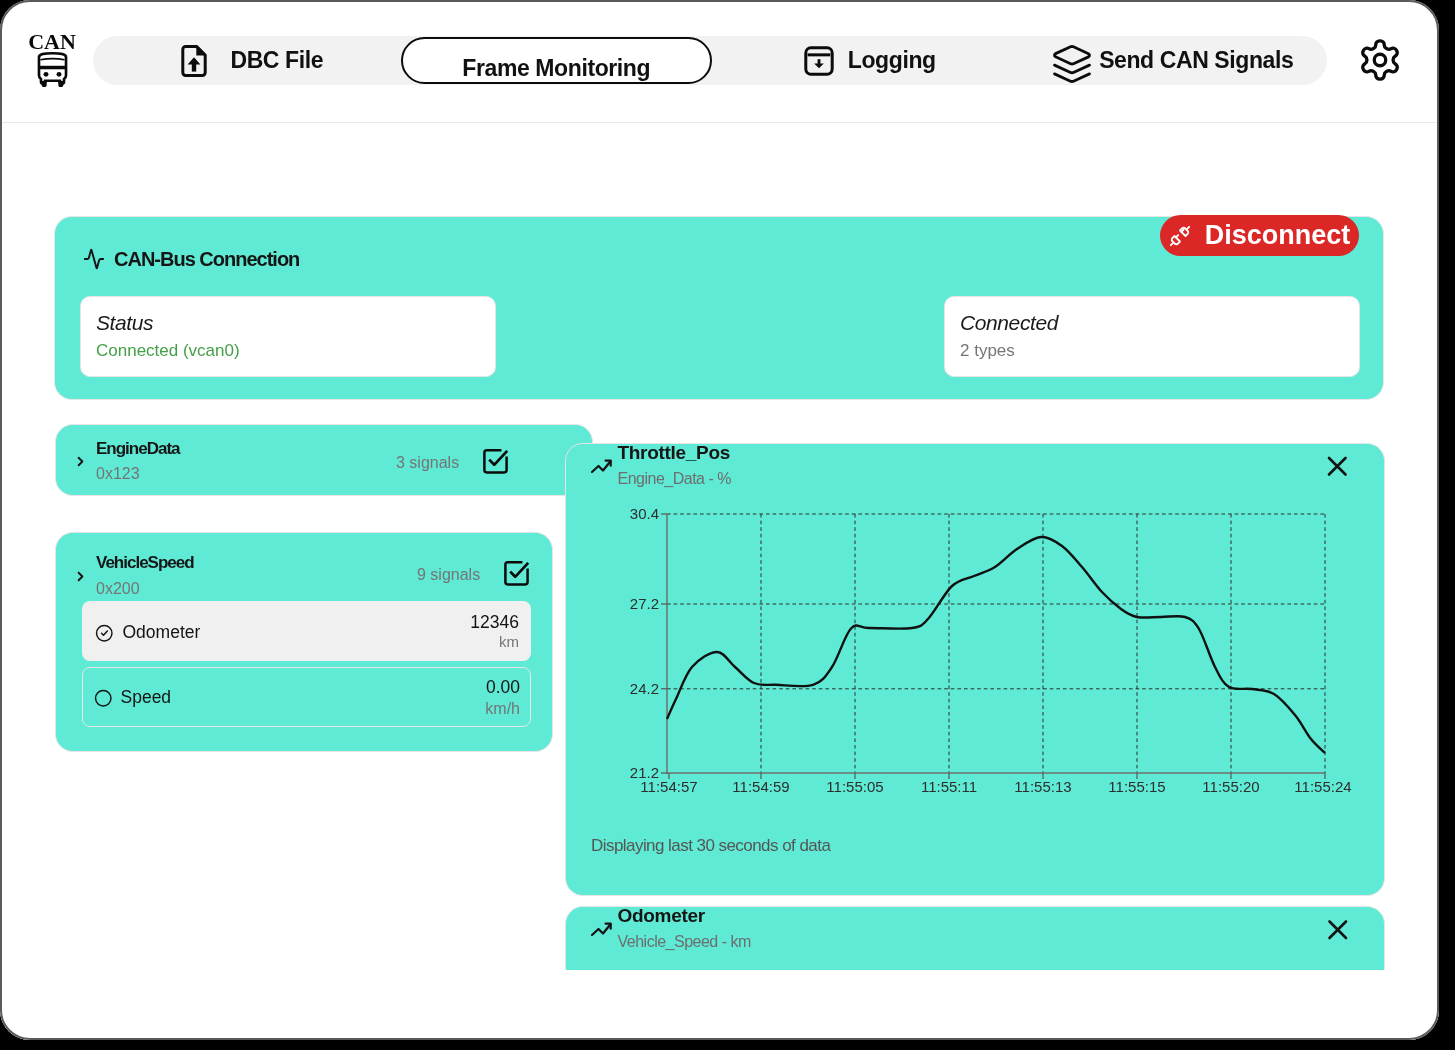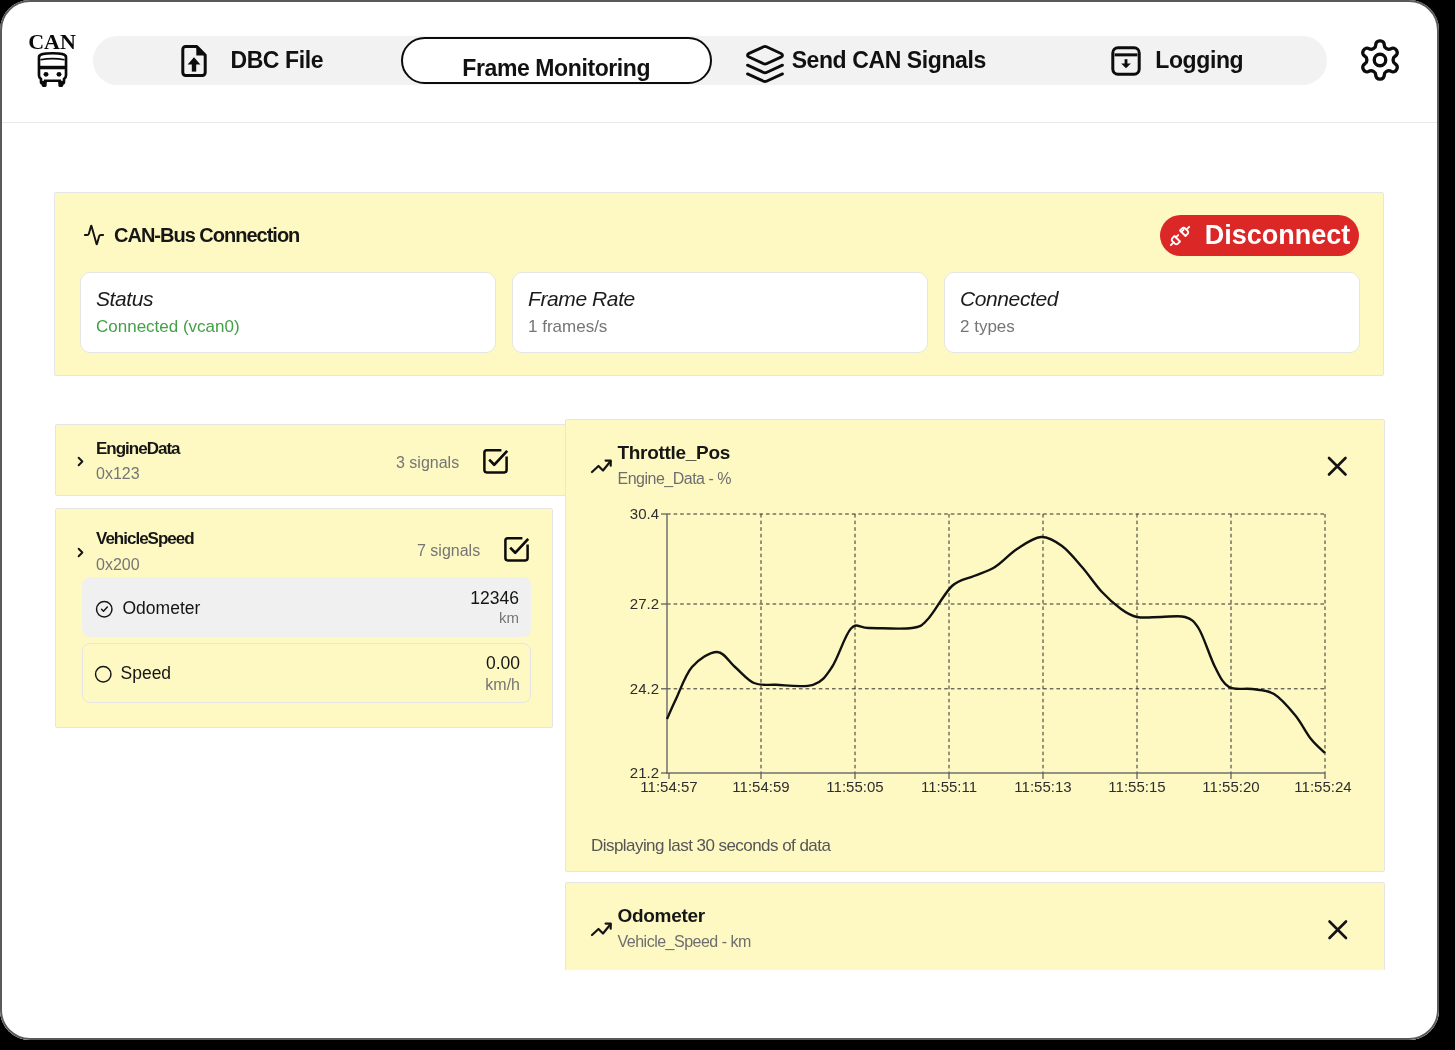--- a/index.html
+++ b/index.html
@@ -4,21 +4,21 @@
 <style>
 html,body{margin:0;padding:0;background:#000;}
 body{width:1455px;height:1050px;position:relative;font-family:"Liberation Sans",sans-serif;color:#141414;overflow:hidden;}
 .page{position:absolute;left:0px;top:0px;width:1439px;height:1040px;background:#fff;border-radius:30px;overflow:hidden;}
 .pborder{position:absolute;left:0;top:0;width:1439px;height:1040px;border:2px solid #5a5a5a;border-radius:30px;box-sizing:border-box;z-index:60;pointer-events:none;}
 .abs{position:absolute;}
 .hdr-div{position:absolute;left:0;top:122px;width:1439px;height:1px;background:#e9e9e9;}
 .navbar{position:absolute;left:93px;top:36px;width:1234px;height:49px;background:#f2f2f3;border-radius:25px;display:flex;}
 .tab{flex:1;display:flex;align-items:center;justify-content:center;gap:16px;font-size:23px;font-weight:bold;letter-spacing:-0.4px;color:#111;}
 .tab.active{background:#fff;border:2.5px solid #0c0c0c;border-radius:23.5px;box-sizing:border-box;height:47px;margin-top:0.5px;flex-direction:column;}
-.card{position:absolute;background:#fef9c3;border:1.5px solid #e5e5e6;border-radius:2px;box-sizing:border-box;}
+.card{position:absolute;background:#5eead4;border:1.5px solid #e5e5e6;border-radius:18px;box-sizing:border-box;margin-top:24px;}
 .subcard{position:absolute;background:#fff;border:1.5px solid #e5e5e6;border-radius:10px;box-sizing:border-box;top:79px;height:81px;}
 .sc-t{position:absolute;left:15px;top:15px;font-size:21px;letter-spacing:-0.4px;line-height:22px;color:#1b1b1b;font-style:italic;}
 .sc-v{position:absolute;left:15px;top:44px;font-size:17px;line-height:19px;color:#757575;}
 .btn-disc{position:absolute;left:1160px;top:215px;width:199px;height:41px;background:#dc2727;border-radius:21px;display:flex;align-items:center;justify-content:center;gap:14px;color:#fff;font-size:27px;font-weight:bold;z-index:5;}
 .lt{font-weight:bold;font-size:17px;letter-spacing:-1px;line-height:19px;color:#161616;}
 .ls{font-size:16px;line-height:18px;color:#757575;}
 .sigrow{position:absolute;left:25.5px;width:449px;height:60px;border-radius:8px;box-sizing:border-box;}
 .cb{position:absolute;}
 </style>
 </head>
@@ -46,95 +46,91 @@
         </svg>
     <span style="transform:translateX(2px);">DBC File</span>
   </div>
   <div class="tab active">
     <svg style="transform:translateX(2px);" width="30" height="21" viewBox="0 0 30 21" fill="none" stroke="#0c0c0c" stroke-width="2.6" stroke-linecap="round" stroke-linejoin="round">
           <path d="M1.5 19 11 9.2l5.5 5.5L28.5 2.2"></path>
         </svg>
     <span>Frame Monitoring</span>
   </div>
   <div class="tab">
-    <svg style="transform:translate(4px,3px);" width="42" height="42" viewBox="0 0 24 24" fill="none" stroke="#0c0c0c" stroke-width="1.6" stroke-linecap="round" stroke-linejoin="round">
-          <path d="m12.83 2.18a2 2 0 0 0-1.66 0L2.6 6.08a1 1 0 0 0 0 1.83l8.58 3.91a2 2 0 0 0 1.66 0l8.58-3.9a1 1 0 0 0 0-1.83Z"></path>
-          <path d="m22 17.65-9.17 4.16a2 2 0 0 1-1.66 0L2 17.65"></path>
-          <path d="m22 12.65-9.17 4.16a2 2 0 0 1-1.66 0L2 12.65"></path>
-        </svg>
-    <span style="transform:translateX(-6px);">Send CAN Signals</span>
-  </div>
-  <div class="tab">
     <svg style="transform:translateX(5px);" width="36" height="36" viewBox="0 0 24 24" fill="none">
           <rect x="3.2" y="3.2" width="17.6" height="17.6" rx="3.4" stroke="#0c0c0c" stroke-width="2"></rect>
           <line x1="4.4" y1="7.9" x2="19.6" y2="7.9" stroke="#0c0c0c" stroke-width="2"></line>
           <path d="M12 10.8v5" stroke="#0c0c0c" stroke-width="1.9"></path>
           <path d="M8.8 13.6 12 16.8l3.2-3.2z" fill="#0c0c0c"></path>
         </svg>
     <span>Logging</span>
   </div>
+  <div class="tab">
+    <svg style="transform:translate(4px,3px);" width="42" height="42" viewBox="0 0 24 24" fill="none" stroke="#0c0c0c" stroke-width="1.6" stroke-linecap="round" stroke-linejoin="round">
+          <path d="m12.83 2.18a2 2 0 0 0-1.66 0L2.6 6.08a1 1 0 0 0 0 1.83l8.58 3.91a2 2 0 0 0 1.66 0l8.58-3.9a1 1 0 0 0 0-1.83Z"></path>
+          <path d="m22 17.65-9.17 4.16a2 2 0 0 1-1.66 0L2 17.65"></path>
+          <path d="m22 12.65-9.17 4.16a2 2 0 0 1-1.66 0L2 12.65"></path>
+        </svg>
+    <span style="transform:translateX(-6px);">Send CAN Signals</span>
+  </div>
 </div>
 
 <svg class="abs" style="left:1357px;top:37px;" width="46" height="46" viewBox="0 0 24 24" fill="none" stroke="#0c0c0c" stroke-width="1.75" stroke-linecap="round" stroke-linejoin="round">
       <path d="M12.22 2h-.44a2 2 0 0 0-2 2v.18a2 2 0 0 1-1 1.73l-.43.25a2 2 0 0 1-2 0l-.15-.08a2 2 0 0 0-2.73.73l-.22.38a2 2 0 0 0 .73 2.73l.15.1a2 2 0 0 1 1 1.72v.51a2 2 0 0 1-1 1.74l-.15.09a2 2 0 0 0-.73 2.73l.22.38a2 2 0 0 0 2.73.73l.15-.08a2 2 0 0 1 2 0l.43.25a2 2 0 0 1 1 1.73V20a2 2 0 0 0 2 2h.44a2 2 0 0 0 2-2v-.18a2 2 0 0 1 1-1.73l.43-.25a2 2 0 0 1 2 0l.15.08a2 2 0 0 0 2.73-.73l.22-.39a2 2 0 0 0-.73-2.73l-.15-.08a2 2 0 0 1-1-1.74v-.5a2 2 0 0 1 1-1.74l.15-.09a2 2 0 0 0 .73-2.73l-.22-.38a2 2 0 0 0-2.73-.73l-.15.08a2 2 0 0 1-2 0l-.43-.25a2 2 0 0 1-1-1.73V4a2 2 0 0 0-2-2z"></path>
       <circle cx="12" cy="12" r="3"></circle>
     </svg>
 
 <div class="hdr-div"></div>
 
 <div class="card" style="left:54px;top:192px;width:1330px;height:184px;">
   <svg class="abs" style="left:28px;top:31px;" width="22" height="22" viewBox="0 0 24 24" fill="none" stroke="#141414" stroke-width="2.1" stroke-linecap="round" stroke-linejoin="round">
         <path d="M22 12h-2.48a2 2 0 0 0-1.93 1.46l-2.35 8.36a.25.25 0 0 1-.48 0L9.24 2.18a.25.25 0 0 0-.48 0l-2.35 8.36A2 2 0 0 1 4.49 12H2"></path>
       </svg>
   <div class="abs" style="left:59px;top:32px;font-size:20px;font-weight:bold;letter-spacing:-1px;line-height:20px;color:#161616;">CAN-Bus Connection</div>
   <div class="subcard" style="left:25px;width:416px;">
     <div class="sc-t">Status</div>
     <div class="sc-v" style="color:#43a047;">Connected (vcan0)</div>
-  </div>
-  <div class="subcard" style="left:457px;width:416px;">
-    <div class="sc-t">Frame Rate</div>
-    <div class="sc-v">1 frames/s</div>
   </div>
   <div class="subcard" style="left:889px;width:416px;">
     <div class="sc-t">Connected</div>
     <div class="sc-v">2 types</div>
   </div>
 </div>
 <div class="btn-disc">
   <svg width="22" height="22" viewBox="0 0 24 24" fill="none" stroke="#fff" stroke-width="2" stroke-linecap="round" stroke-linejoin="round">
         <path d="m19 5 3-3"></path>
         <path d="m2 22 3-3"></path>
         <path d="M6.3 20.3a2.4 2.4 0 0 0 3.4 0L12 18l-6-6-2.3 2.3a2.4 2.4 0 0 0 0 3.4Z"></path>
         <path d="M7.5 13.5 10 11"></path>
         <path d="M13.5 7.5 16 5"></path>
         <path d="m12 6 6 6 2.3-2.3a2.4 2.4 0 0 0 0-3.4l-2.6-2.6a2.4 2.4 0 0 0-3.4 0Z"></path>
       </svg>
   <span>Disconnect</span>
 </div>
 
-<div class="card" style="left:55px;top:424px;width:538px;height:72px;">
+<div class="card" style="left:55px;top:400px;width:538px;height:72px;">
   <svg class="abs" style="left:17px;top:29px;" width="15" height="15" viewBox="0 0 24 24" fill="none" stroke="#141414" stroke-width="3" stroke-linecap="round" stroke-linejoin="round">
         <path d="m9 18 6-6-6-6"></path>
       </svg>
   <div class="abs lt" style="left:40px;top:14px;">EngineData</div>
   <div class="abs ls" style="left:40px;top:39.5px;">0x123</div>
   <div class="abs" style="left:340px;top:29px;font-size:16px;line-height:18px;color:#757575;">3 signals</div>
   <svg class="cb" style="left:424.5px;top:21px;" width="30" height="30" viewBox="0 0 30 30" fill="none" stroke="#0c0c0c" stroke-width="2.5" stroke-linejoin="round">
         <path d="M25.6 10.5V24.1c0 1.3-1 2.3-2.3 2.3H5.7c-1.3 0-2.3-1-2.3-2.3V6.5c0-1.3 1-2.3 2.3-2.3h14.7"></path>
         <path d="m8.2 13.6 5 5.2L26.2 4.8" stroke-width="2.7" fill="none"></path>
       </svg>
 </div>
 
 <div class="card" style="left:55px;top:508px;width:498px;height:220px;">
   <svg class="abs" style="left:17px;top:36px;" width="15" height="15" viewBox="0 0 24 24" fill="none" stroke="#141414" stroke-width="3" stroke-linecap="round" stroke-linejoin="round">
         <path d="m9 18 6-6-6-6"></path>
       </svg>
   <div class="abs lt" style="left:40px;top:20px;">VehicleSpeed</div>
   <div class="abs ls" style="left:40px;top:46.5px;">0x200</div>
-  <div class="abs" style="left:361px;top:32.5px;font-size:16px;line-height:18px;color:#757575;">7 signals</div>
+  <div class="abs" style="left:361px;top:32.5px;font-size:16px;line-height:18px;color:#757575;">9 signals</div>
   <svg class="cb" style="left:445.5px;top:25px;" width="30" height="30" viewBox="0 0 30 30" fill="none" stroke="#0c0c0c" stroke-width="2.5" stroke-linejoin="round">
         <path d="M25.6 10.5V24.1c0 1.3-1 2.3-2.3 2.3H5.7c-1.3 0-2.3-1-2.3-2.3V6.5c0-1.3 1-2.3 2.3-2.3h14.7"></path>
         <path d="m8.2 13.6 5 5.2L26.2 4.8" stroke-width="2.7" fill="none"></path>
       </svg>
 
   <div class="sigrow" style="top:68px;background:#f0f0f1;">
     <svg class="abs" style="left:13px;top:23px;" width="18.5" height="18.5" viewBox="0 0 24 24" fill="none" stroke="#141414" stroke-width="1.9" stroke-linecap="round" stroke-linejoin="round">
           <circle cx="12" cy="12" r="10"></circle>
           <path d="m8.5 12 2.5 2.5 5-5.5"></path>
         </svg>

